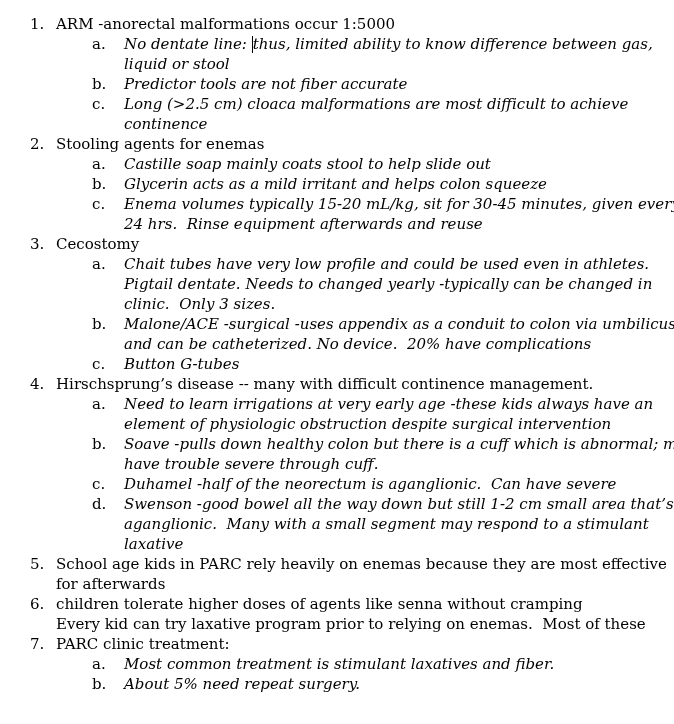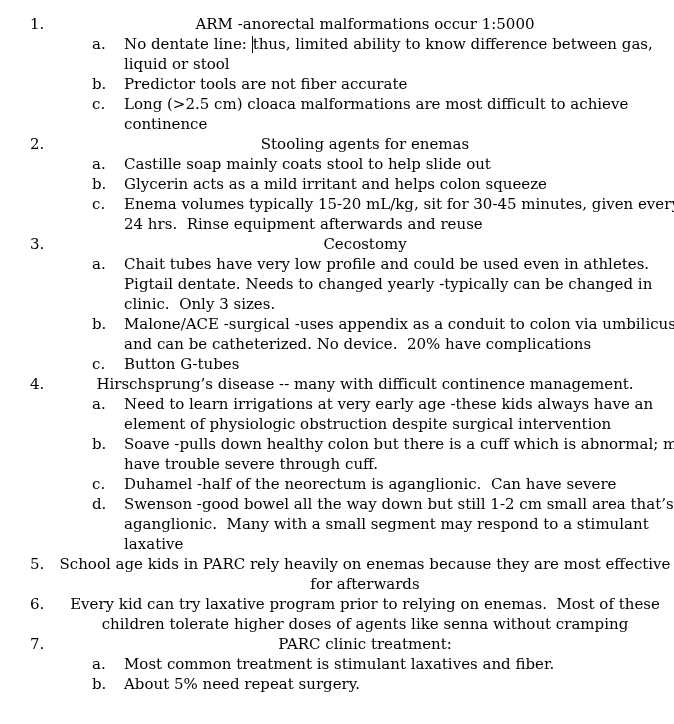--- a/index.html
+++ b/index.html
@@ -25,23 +25,23 @@
   .row {
     position: relative;
   }
   .row .marker {
     position: absolute;
     top: 0;
     line-height: 20px;
     white-space: pre;
   }
   .l1 .marker { left: 30px; }
-  .l1 .text   { margin-left: 56px; text-align: center; }
+  .l1 .text   { margin-left: 56px; }
   .l2 .marker { left: 92px; }
-  .l2 .text   { margin-left: 124px; }
+  .l2 .text   { margin-left: 124px; font-style: italic; }
   .ln {
     height: 20px;
     line-height: 20px;
     white-space: pre;
   }
   .caret {
     display: inline-block;
     width: 1px;
     height: 17px;
     background: #000000;
@@ -173,22 +173,22 @@
     <span class="marker">5.</span>
     <div class="text">
       <div class="ln">School age kids in PARC rely heavily on enemas because they are most effective</div>
       <div class="ln">for afterwards</div>
     </div>
   </div>
 
   <div class="row l1">
     <span class="marker">6.</span>
     <div class="text">
+      <div class="ln">children tolerate higher doses of agents like senna without cramping</div>
       <div class="ln">Every kid can try laxative program prior to relying on enemas.  Most of these</div>
-      <div class="ln">children tolerate higher doses of agents like senna without cramping</div>
     </div>
   </div>
 
   <div class="row l1">
     <span class="marker">7.</span>
     <div class="text">
       <div class="ln">PARC clinic treatment:</div>
     </div>
   </div>
   <div class="row l2">

